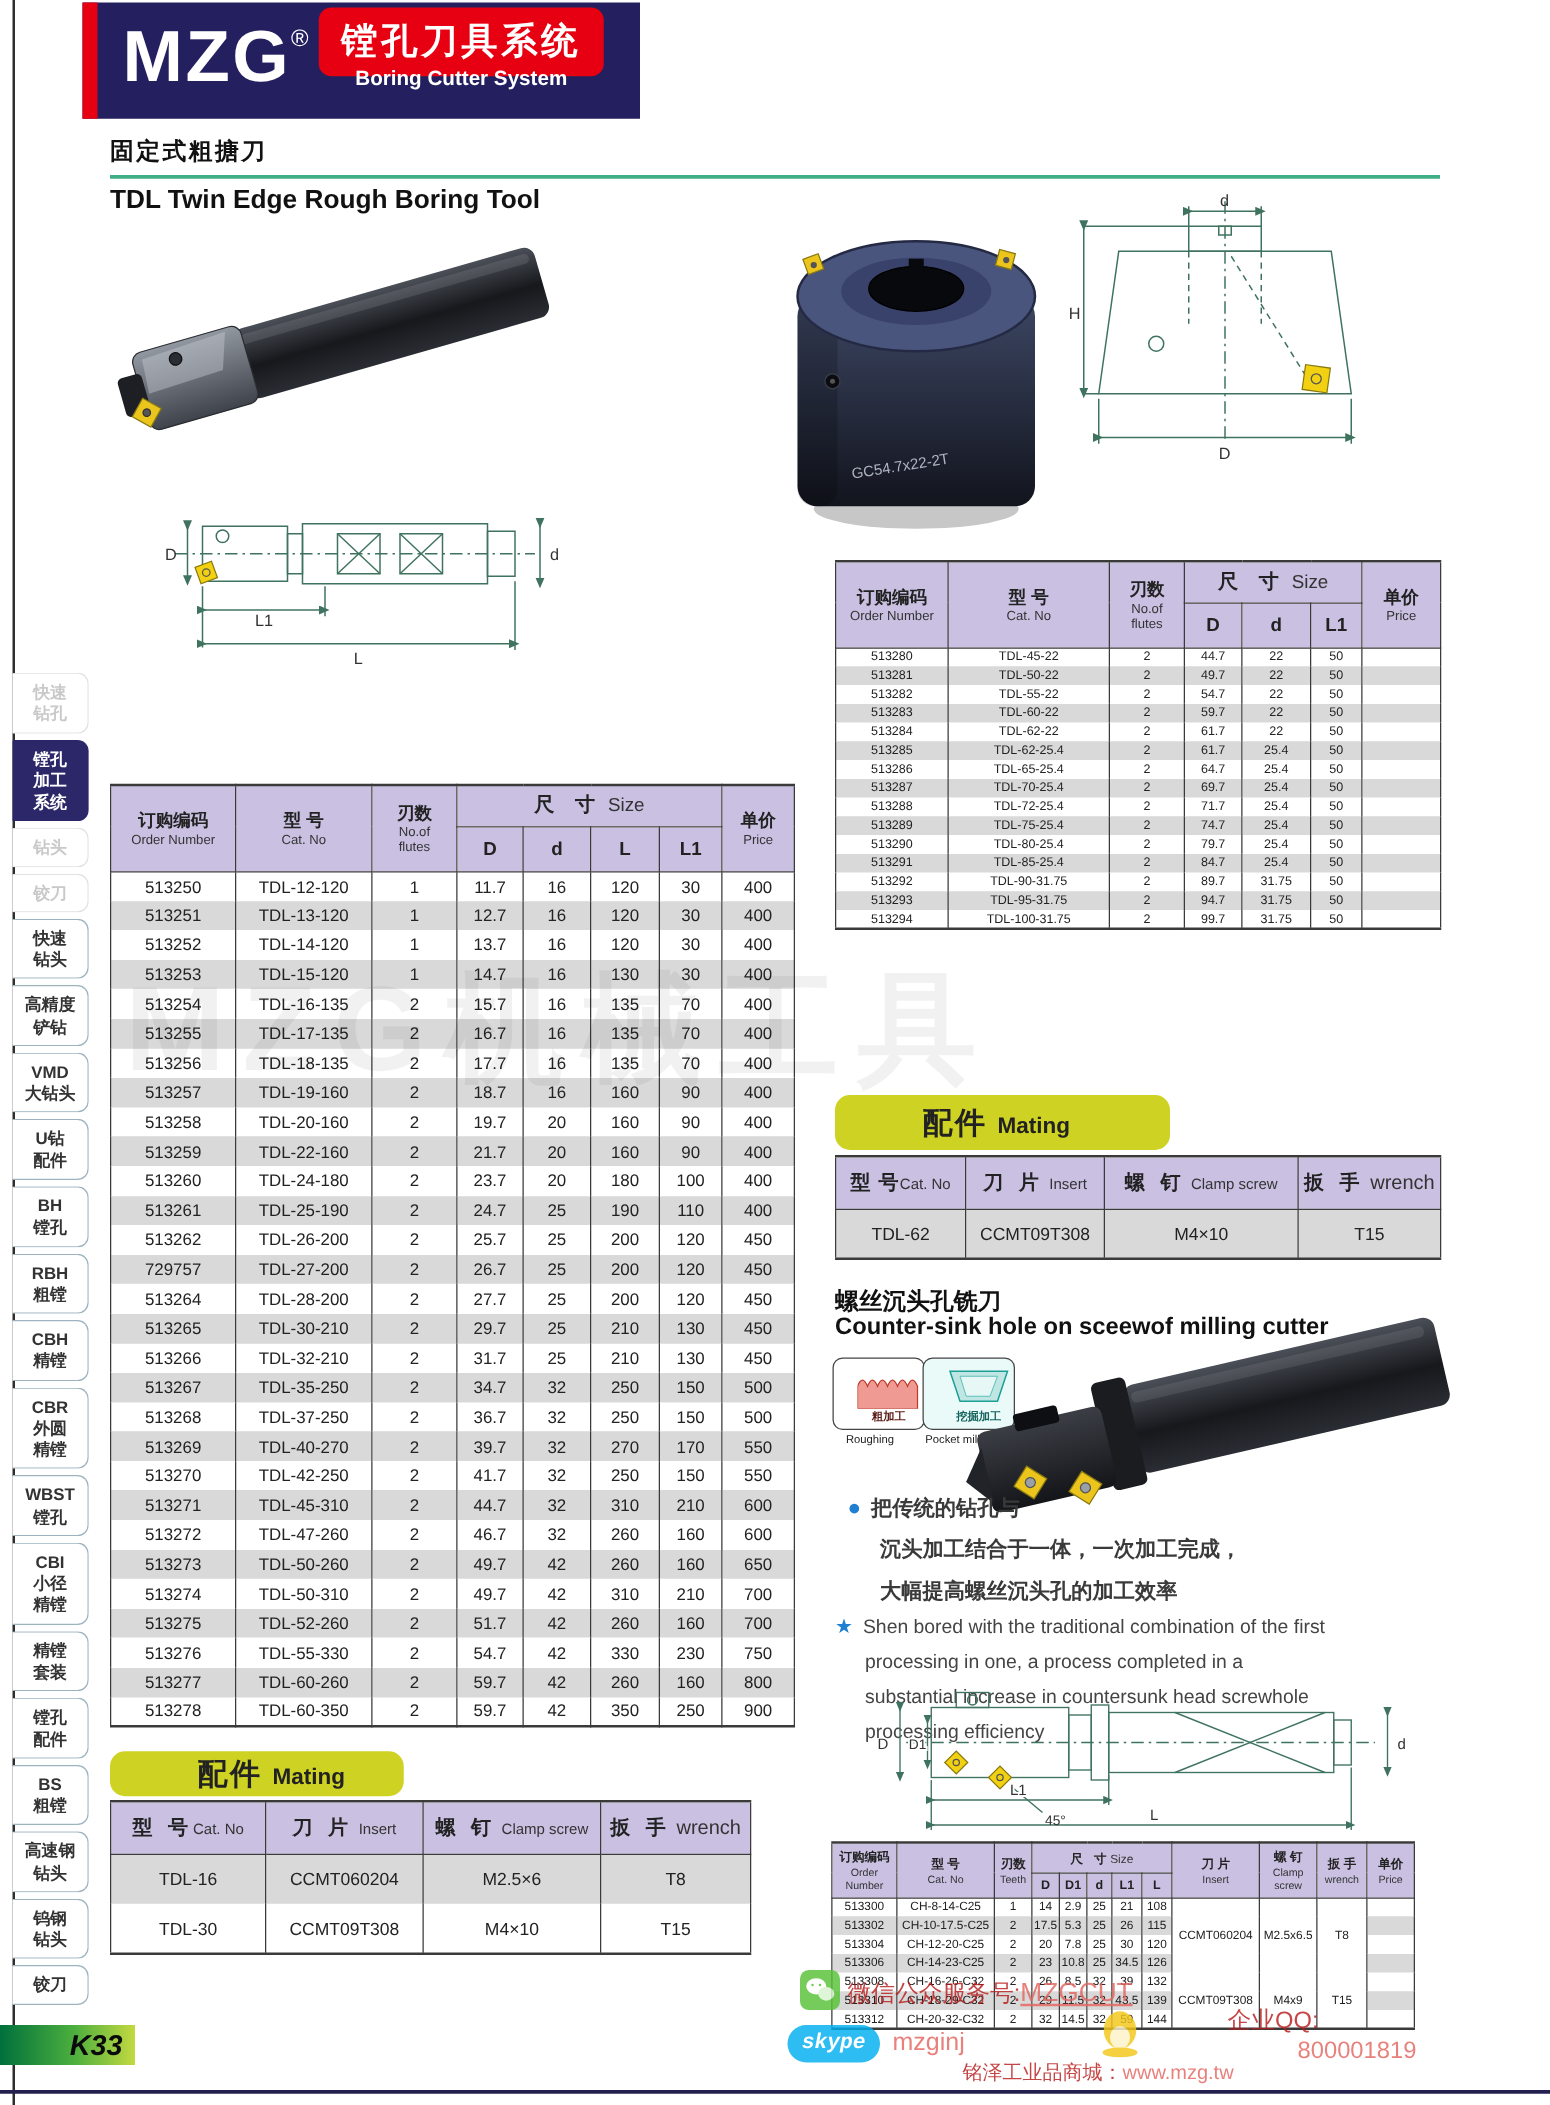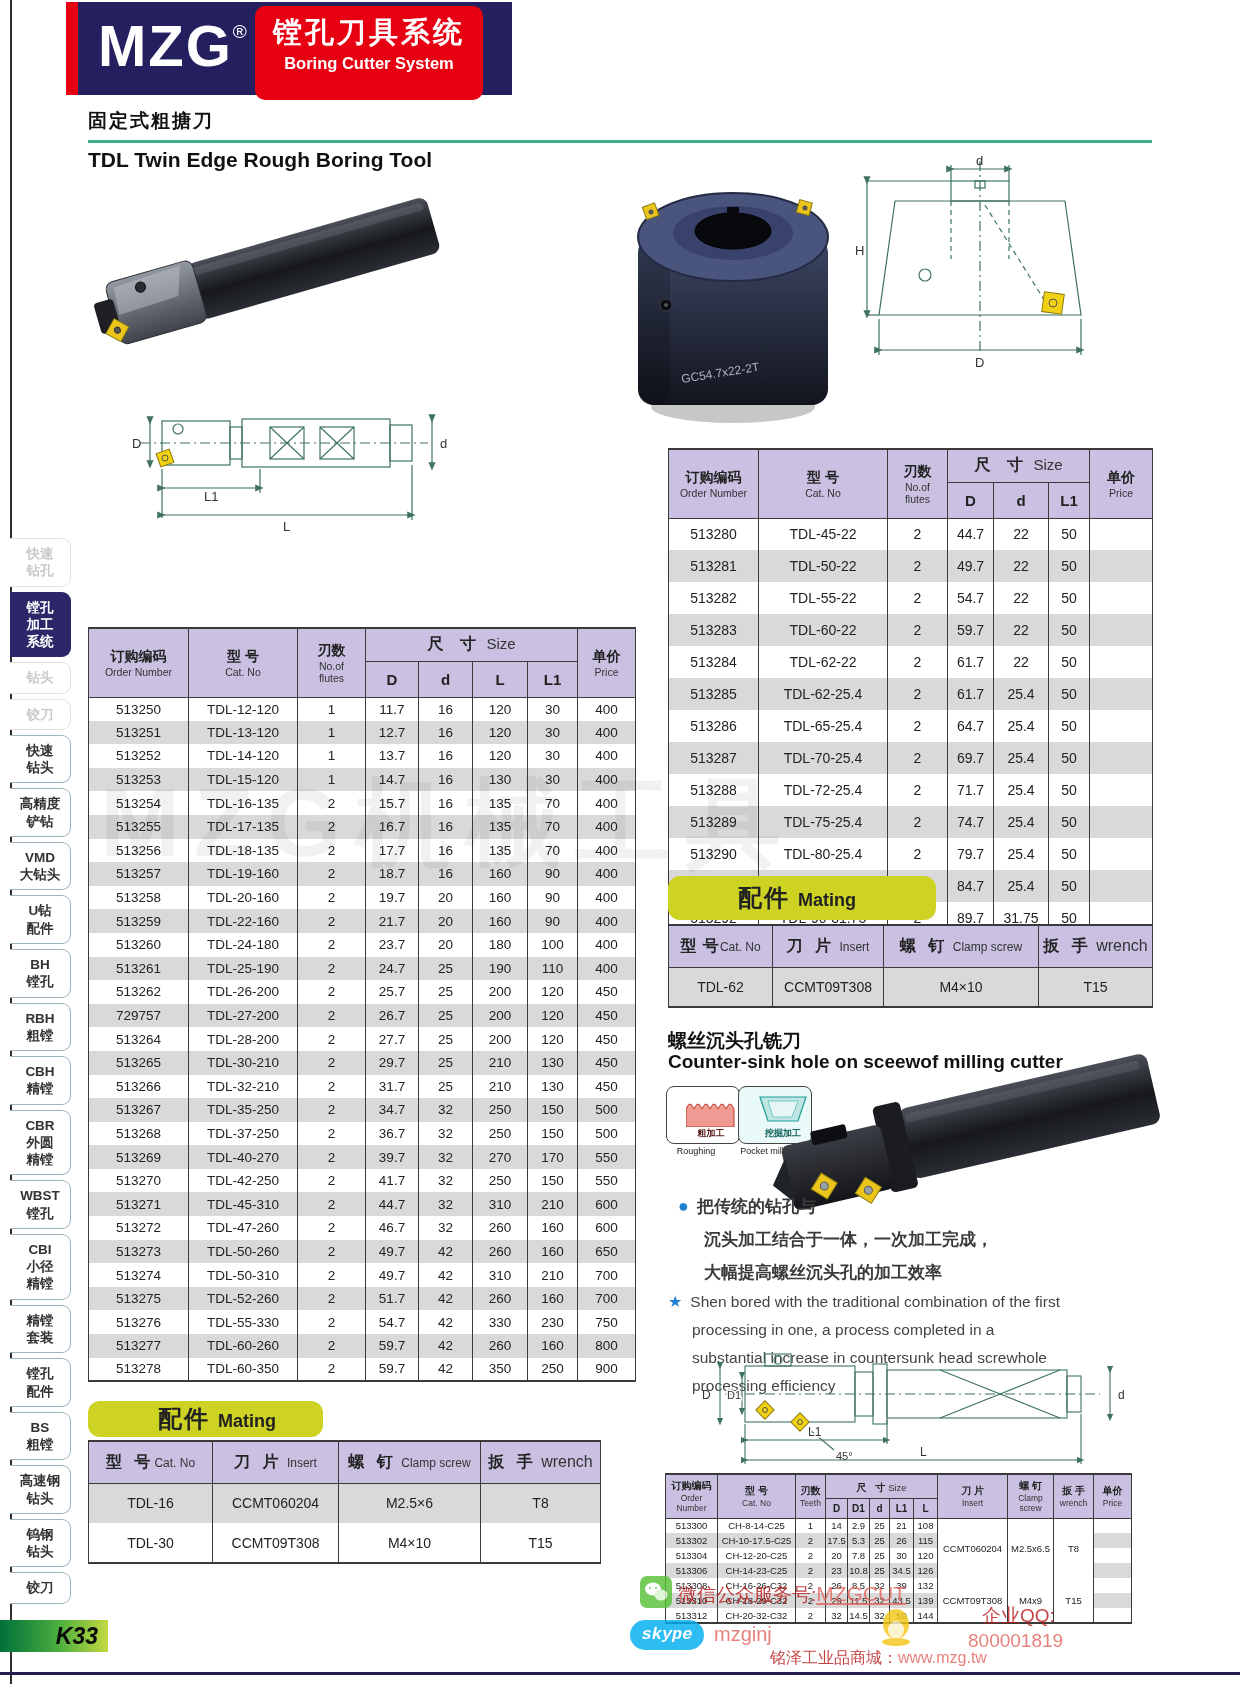--- a/index.html
+++ b/index.html
@@ -8,21 +8,21 @@
   .abs{position:absolute;}
 
   
   #left-rule{left:10px;top:0;width:2px;height:1684px;background:#2e2e2e;}
 
   
   #banner{left:66px;top:2px;width:446px;height:93px;background:#24205f;}
   #banner-stripe{left:0;top:0;width:12px;height:93px;background:#e60012;position:absolute;}
   #mzg{position:absolute;left:32px;top:10px;color:#fff;font-size:58px;font-weight:800;letter-spacing:2px;}
   #mzg sup{font-size:19px;font-weight:400;vertical-align:28px;}
-  #redbox{left:255px;top:6px;width:228px;height:94px;background:#e60012;border-radius:10px;text-align:center;}
+  #redbox{left:255px;top:6px;width:228px;height:55px;background:#e60012;border-radius:10px;text-align:center;}
   #redbox .cn{color:#fff;font-size:29px;font-weight:800;letter-spacing:3px;margin-top:7px;}
   #redbox .en{color:#fff;font-size:16.5px;font-weight:700;margin-top:1px;}
 
   #sec-cn{left:88px;top:108px;font-size:19px;font-weight:800;color:#111;letter-spacing:2px;}
   #green-line{left:88px;top:140px;width:1064px;height:2.5px;background:#3fae85;}
   #sec-en{left:88px;top:148px;font-size:21px;font-weight:800;color:#111;}
 
   
   #sidebar{left:10px;top:538px;width:62px;display:flex;flex-direction:column;gap:5px;}
   #sidebar .tab{width:60px;border:1px solid #9db4c0;border-left:none;border-radius:0 9px 9px 0;
@@ -43,21 +43,21 @@
   .sizeh .hcn{display:inline;letter-spacing:6px;font-size:16px;}
   .sizeh .hen{display:inline;font-size:15px;}
   .subh{font-size:15px;font-weight:700;}
 
   #left-table{left:88px;top:627px;width:547px;}
   #left-table tbody tr{height:23.6px;font-size:13.5px;}
   #left-table tbody tr:nth-child(even){background:#d9d9d9;}
   #left-table thead tr.r1{height:33px;} #left-table thead tr.r2{height:36px;}
 
   #right-table{left:668px;top:448px;width:484px;}
-  #right-table tbody tr{height:32px;font-size:14px;}
+  #right-table tbody tr{height:15px;font-size:10px;}
   #right-table tbody tr:nth-child(even){background:#d9d9d9;}
   #right-table thead tr.r1{height:33px;} #right-table thead tr.r2{height:36px;}
 
   .mating-tab{background:#cdd223;border-radius:12px;display:flex;align-items:center;}
   .mating-tab .cn{font-size:24px;font-weight:800;color:#222;margin-left:70px;letter-spacing:2px;}
   .mating-tab .en{font-size:18px;font-weight:600;color:#222;margin-left:8px;margin-top:4px;}
   #mating-tab-l{left:88px;top:1401px;width:235px;height:36px;}
   #mating-tab-r{left:668px;top:876px;width:268px;height:44px;}
   .mtable thead tr{height:42px;} .mtable tbody tr{height:40px;font-size:14px;}
   .mtable tbody tr:nth-child(odd){background:#d9d9d9;}
@@ -98,21 +98,21 @@
 
   #contacts{opacity:.82;}
   .wm-gray{color:#b91c1c;}
   .wm-red{color:#e4655f;}
   #wechat-line{left:678px;top:1582px;font-size:19px;}
   #wechat-line .id{font-size:21px;text-decoration:underline;}
   #skype-blob{left:630px;top:1620px;width:74px;height:30px;background:#00aff0;border-radius:15px;
     color:#fff;font-weight:800;font-style:italic;font-size:17px;text-align:center;line-height:29px;font-family:Liberation Mono, monospace;}
   #skype-id{left:714px;top:1623px;font-size:20px;}
   #qq-label{left:982px;top:1603px;font-size:19px;}
-  #qq-number{left:968px;top:1630px;font-size:19px;}
+  #qq-number{left:1038px;top:1630px;font-size:19px;}
   #mall-line{left:770px;top:1648px;font-size:16px;}
   #wechat-icon{left:640px;top:1576px;}
   #qq-icon{left:878px;top:1606px;}
 
   #big-wm{left:100px;top:760px;font-size:96px;font-weight:800;letter-spacing:14px;
     color:rgba(0,0,0,0.055);pointer-events:none;z-index:5;white-space:nowrap;}
 
   svg text{font-family:"Liberation Sans","DejaVu Sans",sans-serif;}
 </style>
 </head>

